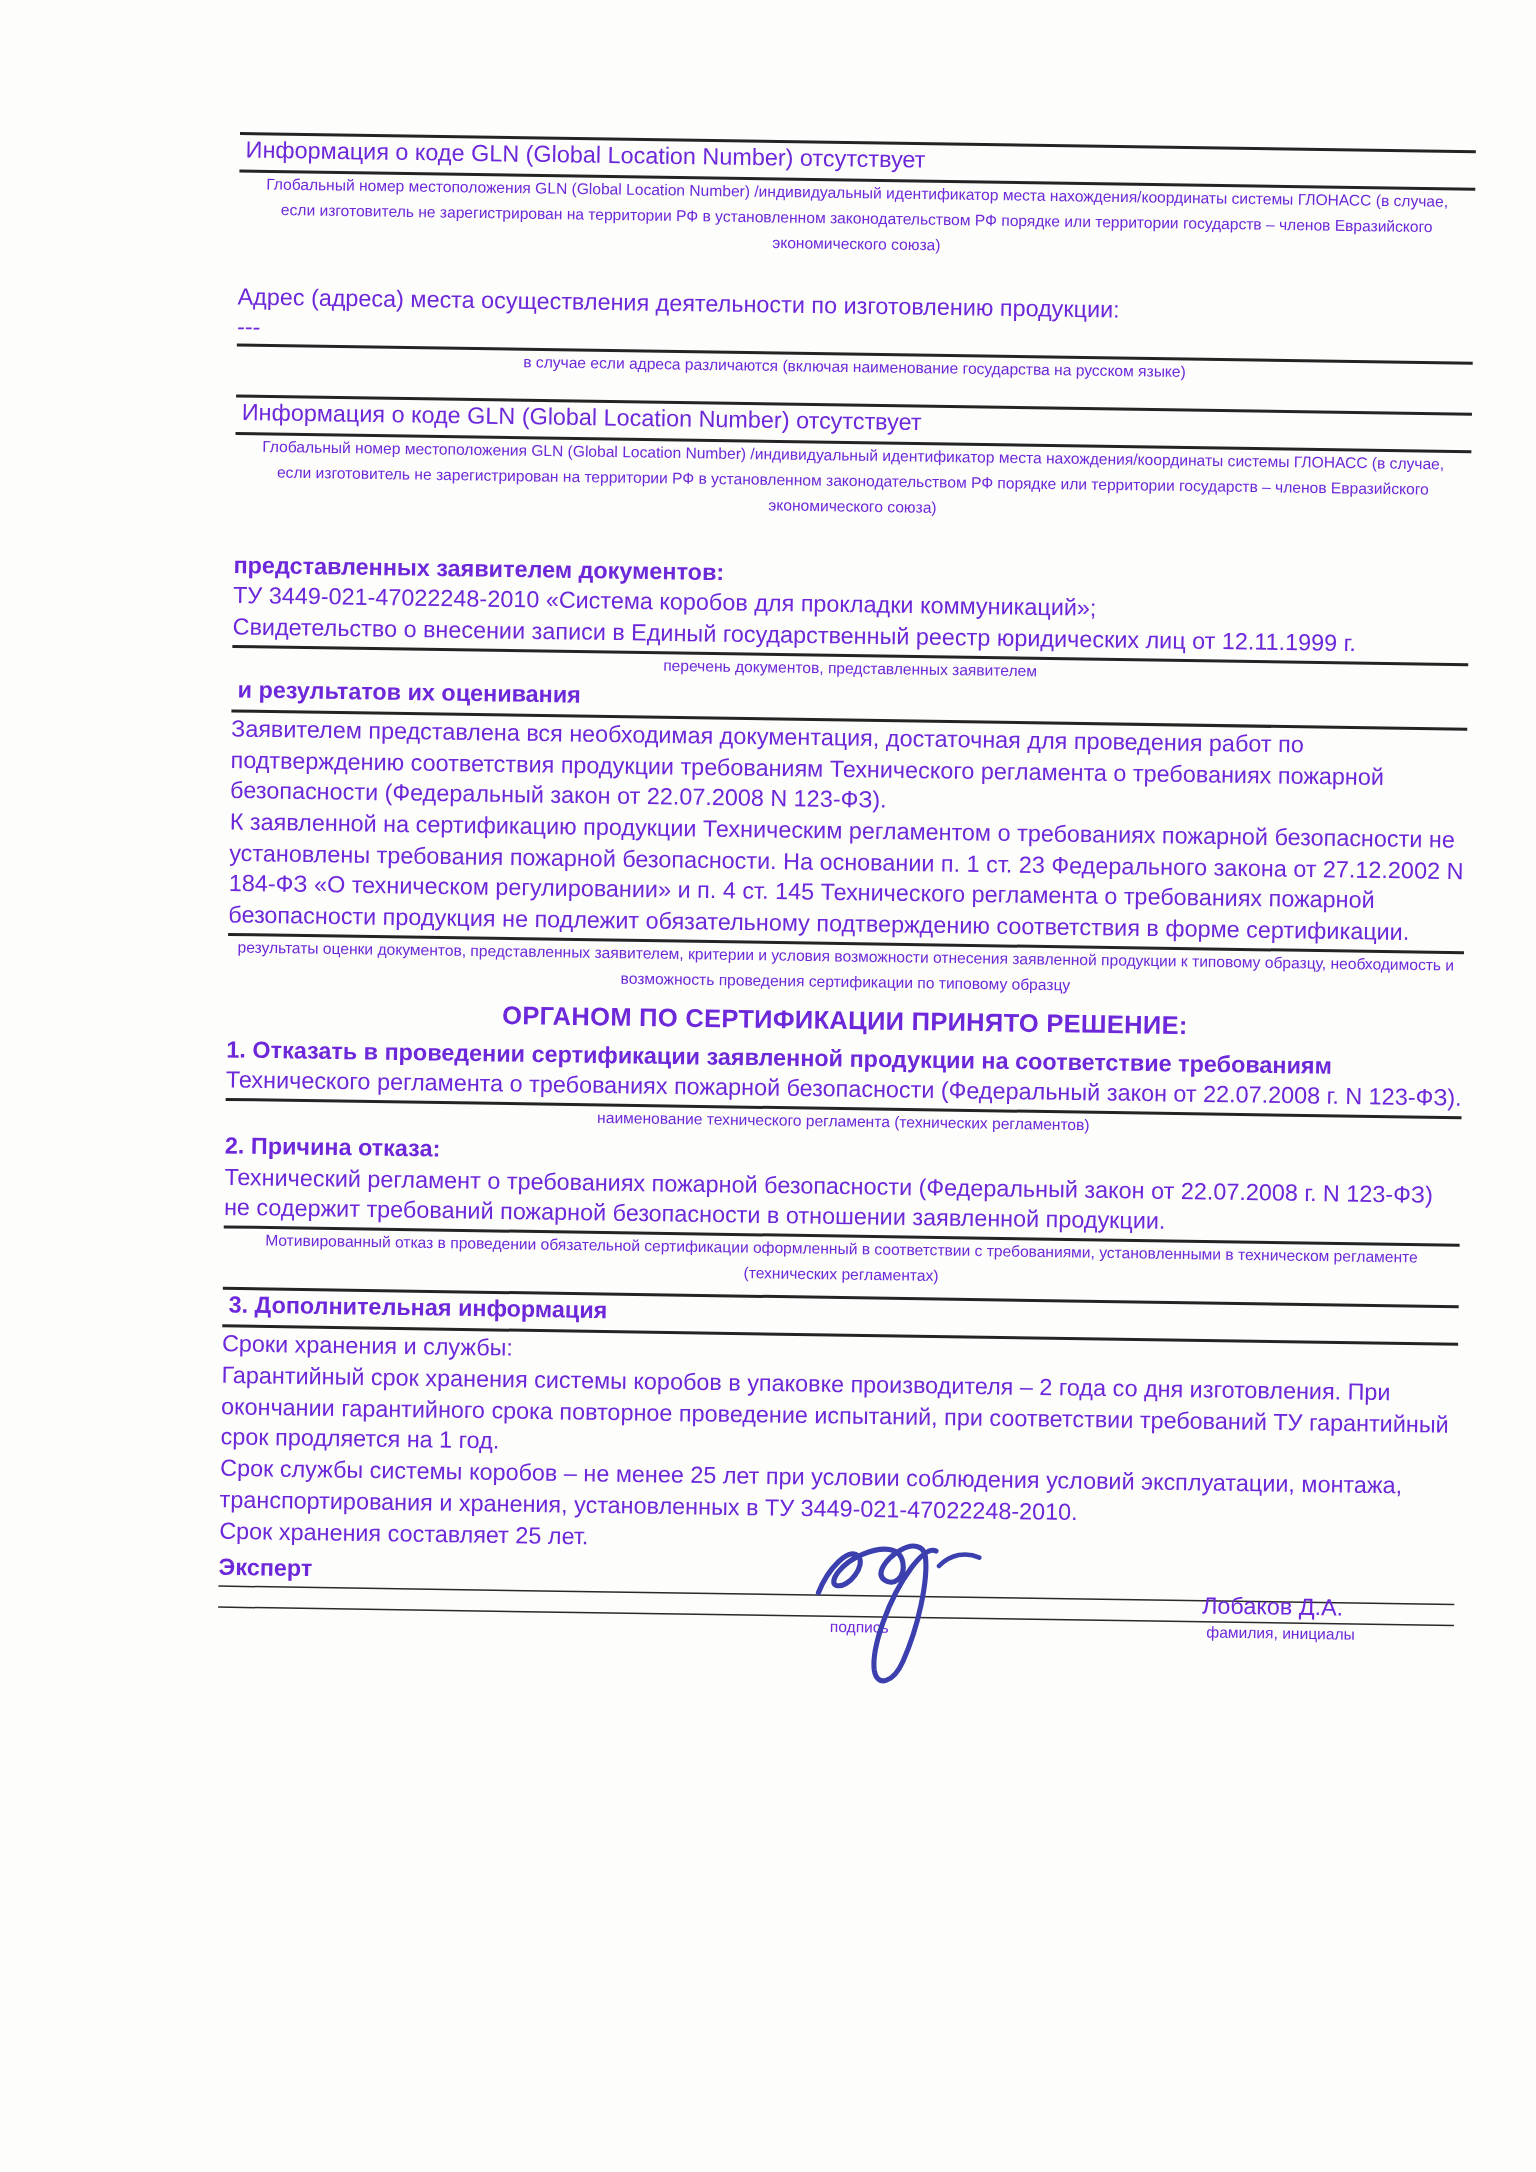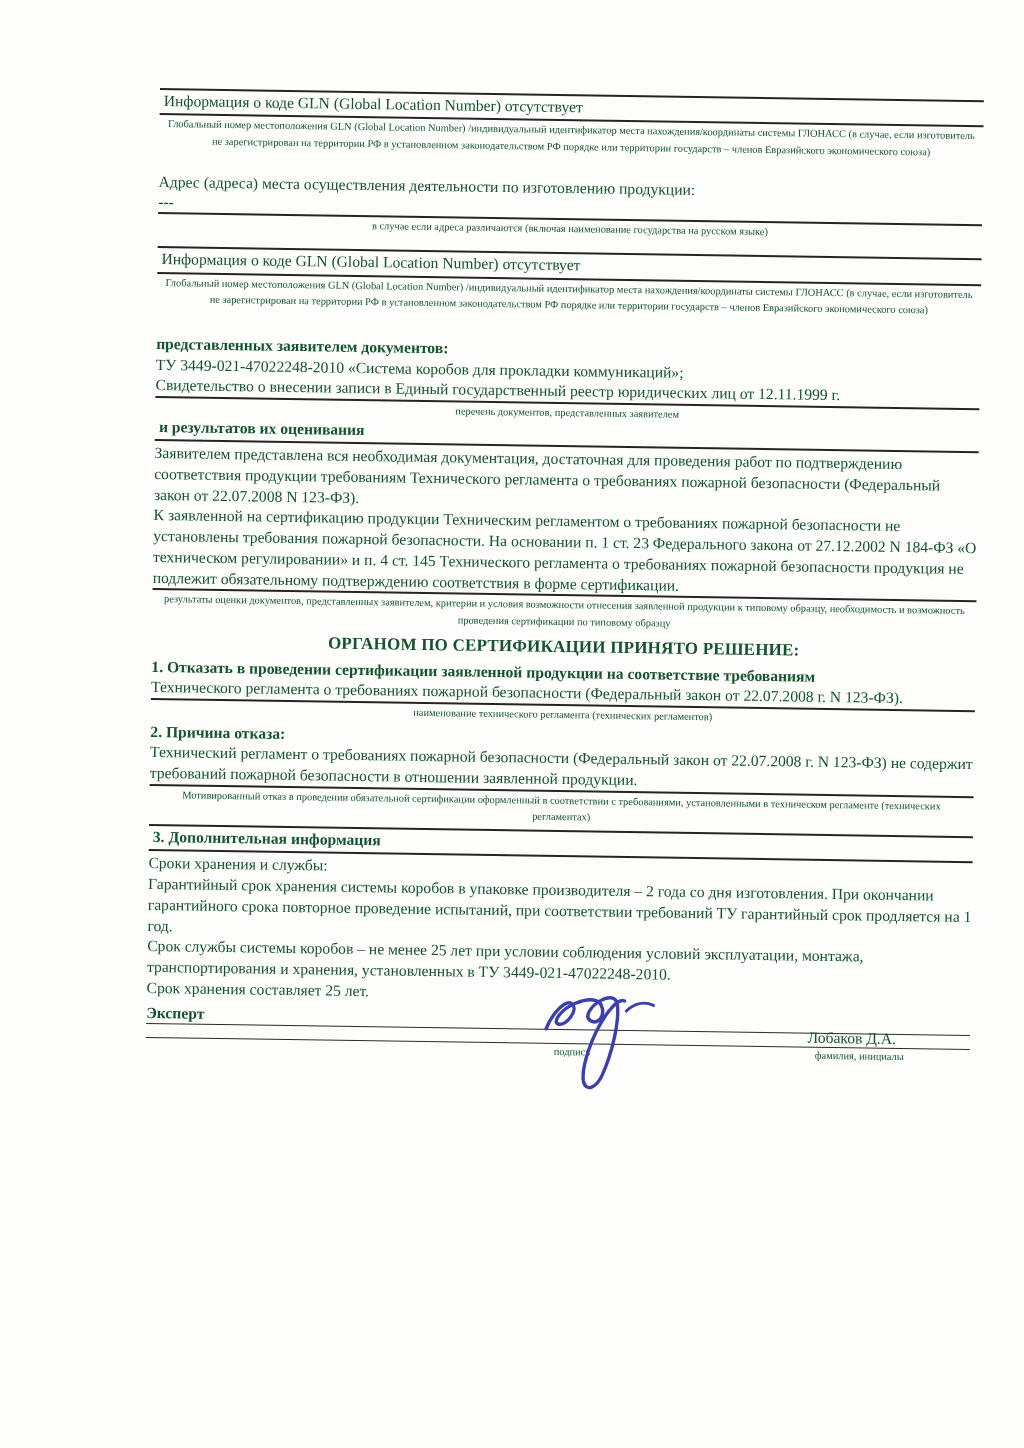--- a/index.html
+++ b/index.html
@@ -3,22 +3,22 @@
 <meta charset="utf-8">
 <style>
   * { margin: 0; padding: 0; box-sizing: border-box; }
   html, body { background: #ffffff; }
   .page {
     position: relative;
     width: 1024px;
     height: 1448px;
     background: #fdfdfc;
     overflow: hidden;
-    color: #14532d;
-    font-family: Liberation Serif, serif;
+    color: #6d28d9;
+    font-family: Liberation Sans, sans-serif;
   }
   .content {
     position: absolute;
     left: 160px;
     top: 88px;
     width: 824px;
     transform: rotate(0.85deg);
     transform-origin: 0 0;
   }
   .h  { font-size: 15.6px; line-height: 1.3; }

